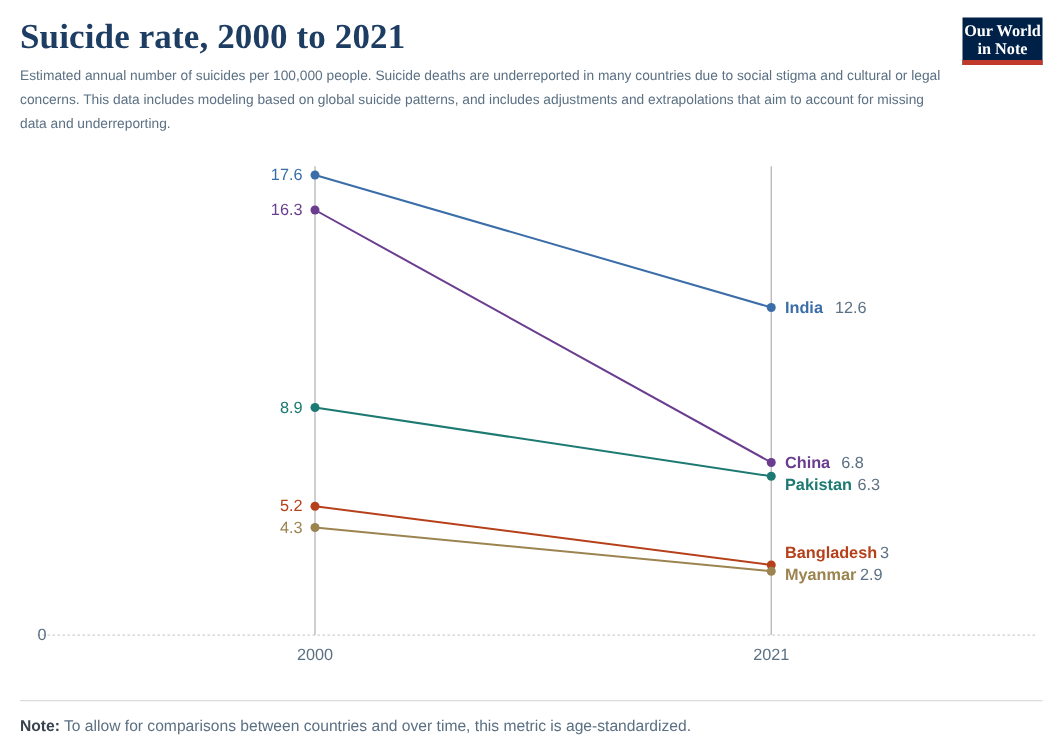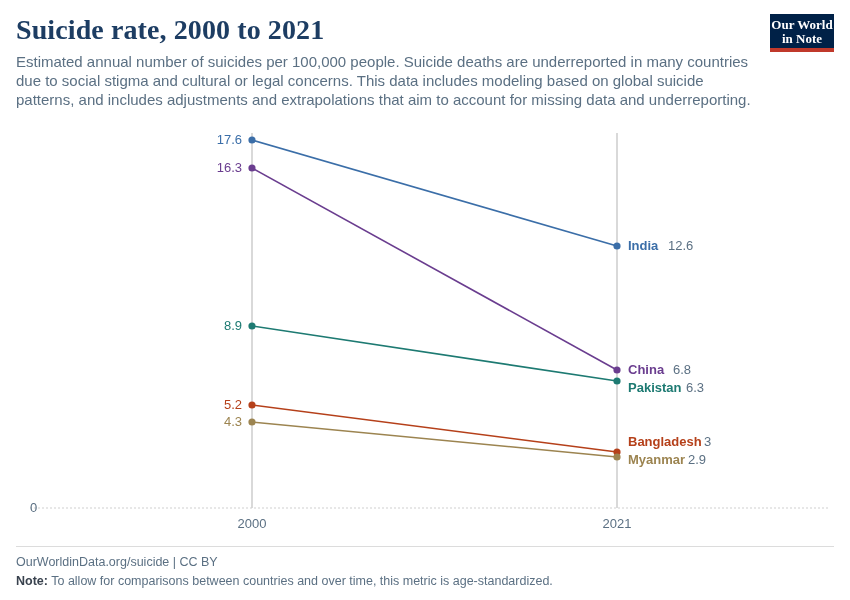--- a/index.html
+++ b/index.html
@@ -28,21 +28,21 @@
   }
   .chart-title {
     font-family: "Liberation Serif", serif;
     font-size: 28px;
     font-weight: bold;
     color: #1d3d63;
     margin: 0 0 6px 0;
     letter-spacing: 0.1px;
   }
   .chart-subtitle {
-    font-size: 15px;
+    font-size: 11px;
     line-height: 19px;
     color: #5b7083;
     margin: 0;
     max-width: 740px;
     font-weight: 400;
   }
   .owid-logo {
     position: absolute;
     top: 0px;
     right: 0px;
@@ -206,21 +206,20 @@
         <circle class="pt" cx="601" cy="334" r="3.6" fill="#9c8450"></circle>
         <text class="val-label" x="226" y="303" text-anchor="end" fill="#9c8450">4.3</text>
         <text class="end-name" x="612" y="341" fill="#9c8450">Myanmar</text>
         <text class="end-val" x="672" y="341" fill="#5b7083">2.9</text>
       </g>
     </svg>
   </div>
 
   <div class="footer">
     <div class="footer-row">
-      <div class="footer-right">OurWorldinData.org/suicide | CC BY</div>
     </div>
     <div class="footer-note">
       <b>Note:</b>
       <span>To allow for comparisons between countries and over time, this metric is age-standardized.</span>
     </div>
   </div>
 
 </div>
 
 </body></html>

